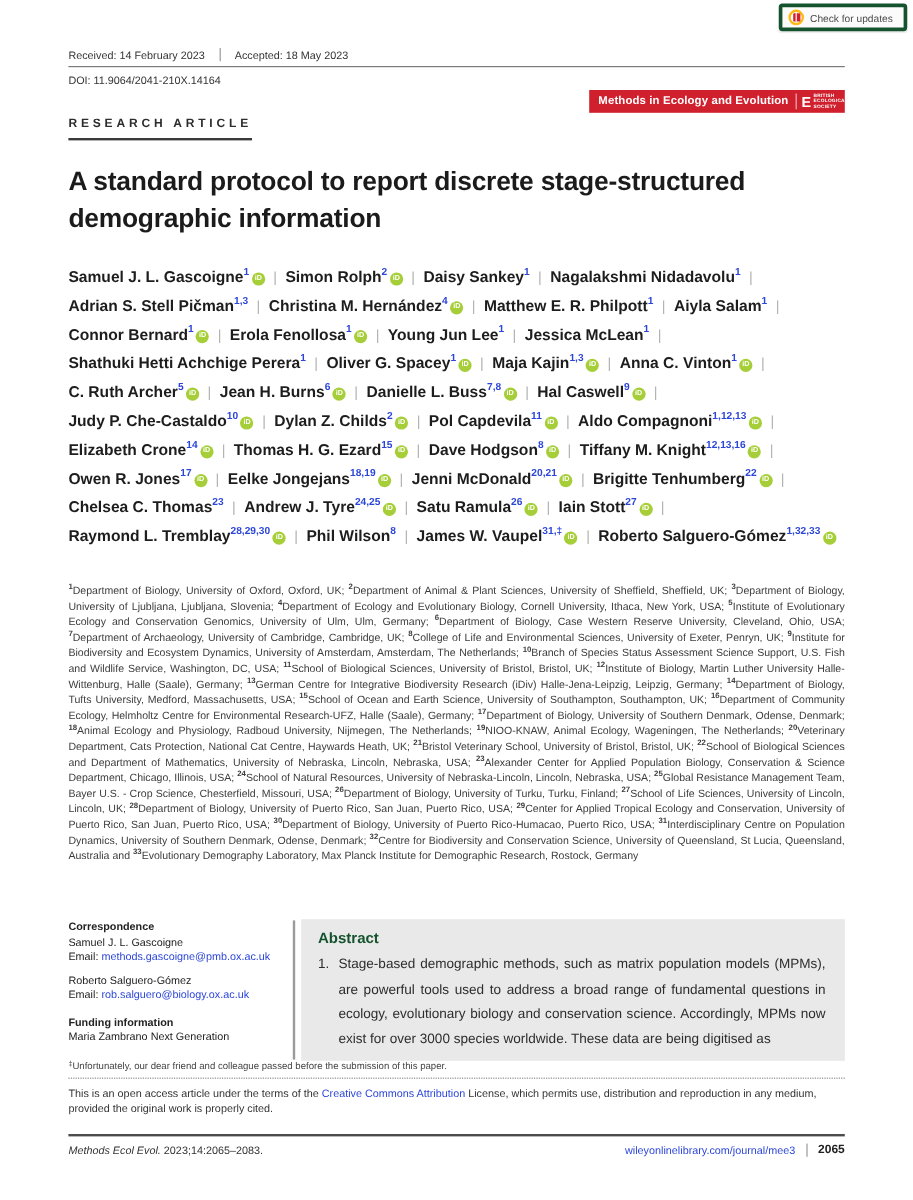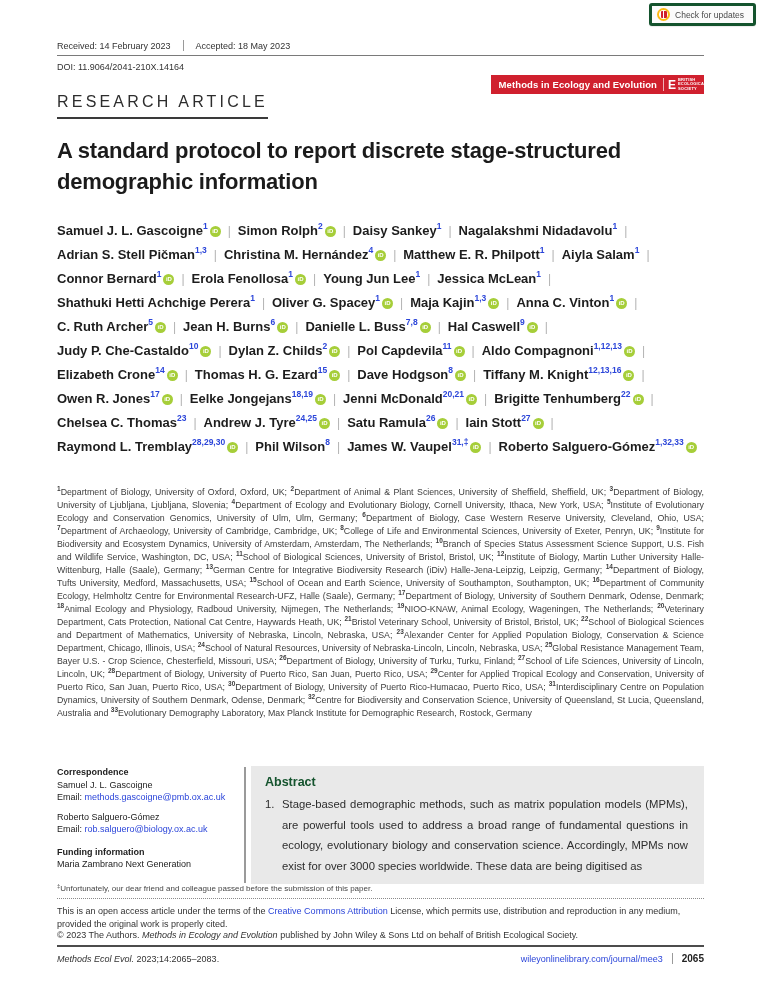--- a/index.html
+++ b/index.html
@@ -25,21 +25,21 @@
   
   .jbadge { position:absolute; top:75px; right:57px; height:19px; background:var(--badge-red,#d0202e);
     display:flex; align-items:center; padding:0 4px 0 8px; cursor:pointer; }
   .jbadge-title { color:#fff; font-size:9.5px; font-weight:700; letter-spacing:.1px; white-space:nowrap; }
   .bes { margin-left:6px; padding-left:4px; border-left:1px solid rgba(255,255,255,.65); display:flex; align-items:center; gap:2px; }
   .bes-e { color:#fff; font-size:12px; font-weight:700; line-height:12px; }
   .bes-lines { width:22px; font-size:4px; line-height:4.5px; color:#fff; font-weight:700; letter-spacing:.2px; }
 
   
   .ra { top:93px; }
-  .ra span { display:inline-block; font-size:16px; font-weight:400; letter-spacing:3.2px; color:#2d2d2d;
+  .ra span { display:inline-block; font-size:10px; font-weight:700; letter-spacing:3.2px; color:#2d2d2d;
     padding-bottom:6px; border-bottom:2.5px solid #3a3a3a; }
 
   
   .title { top:135px; font-size:22px; font-weight:700; color:#1b1b1b; line-height:31px; letter-spacing:-.2px; }
 
   
   .authors { top:219px; font-size:13px; font-weight:700; color:#1d1d1d; line-height:23px; }
   .author { display:inline-block; white-space:nowrap; }
   .a-sup { font-size:8.5px; color:var(--link-blue,#2b45d9); font-weight:700; line-height:0; vertical-align:6px; }
   .orcid { display:inline-block; width:11px; height:11px; border-radius:50%; background:var(--orcid-green,#a6ce39);
@@ -148,23 +148,20 @@
     </div>
   </div>
 
   <div class="sec fnote">
     <sup>‡</sup><span>Unfortunately, our dear friend and colleague passed before the submission of this paper.</span>
   </div>
   <div class="sec dotted"></div>
   <div class="sec oa">
     <span>This is an open access article under the terms of the </span><span class="cc-link">Creative Commons Attribution</span><span> License, which permits use, distribution and reproduction in any medium, provided the original work is properly cited.</span>
   </div>
-  <div class="sec copyright">
-    <span>© 2023 The Authors. </span><span class="ital">Methods in Ecology and Evolution</span><span> published by John Wiley &amp; Sons Ltd on behalf of British Ecological Society.</span>
-  </div>
   <div class="sec hr2"></div>
   <div class="sec footer">
     <div>
       <span class="ital">Methods Ecol Evol.</span><span> 2023;14:2065–2083.</span>
     </div>
     <div class="footer-right">
       <span class="wiley-link">wileyonlinelibrary.com/journal/mee3</span>
       <span class="vdiv"></span>
       <span class="pageno">2065</span>
     </div>

